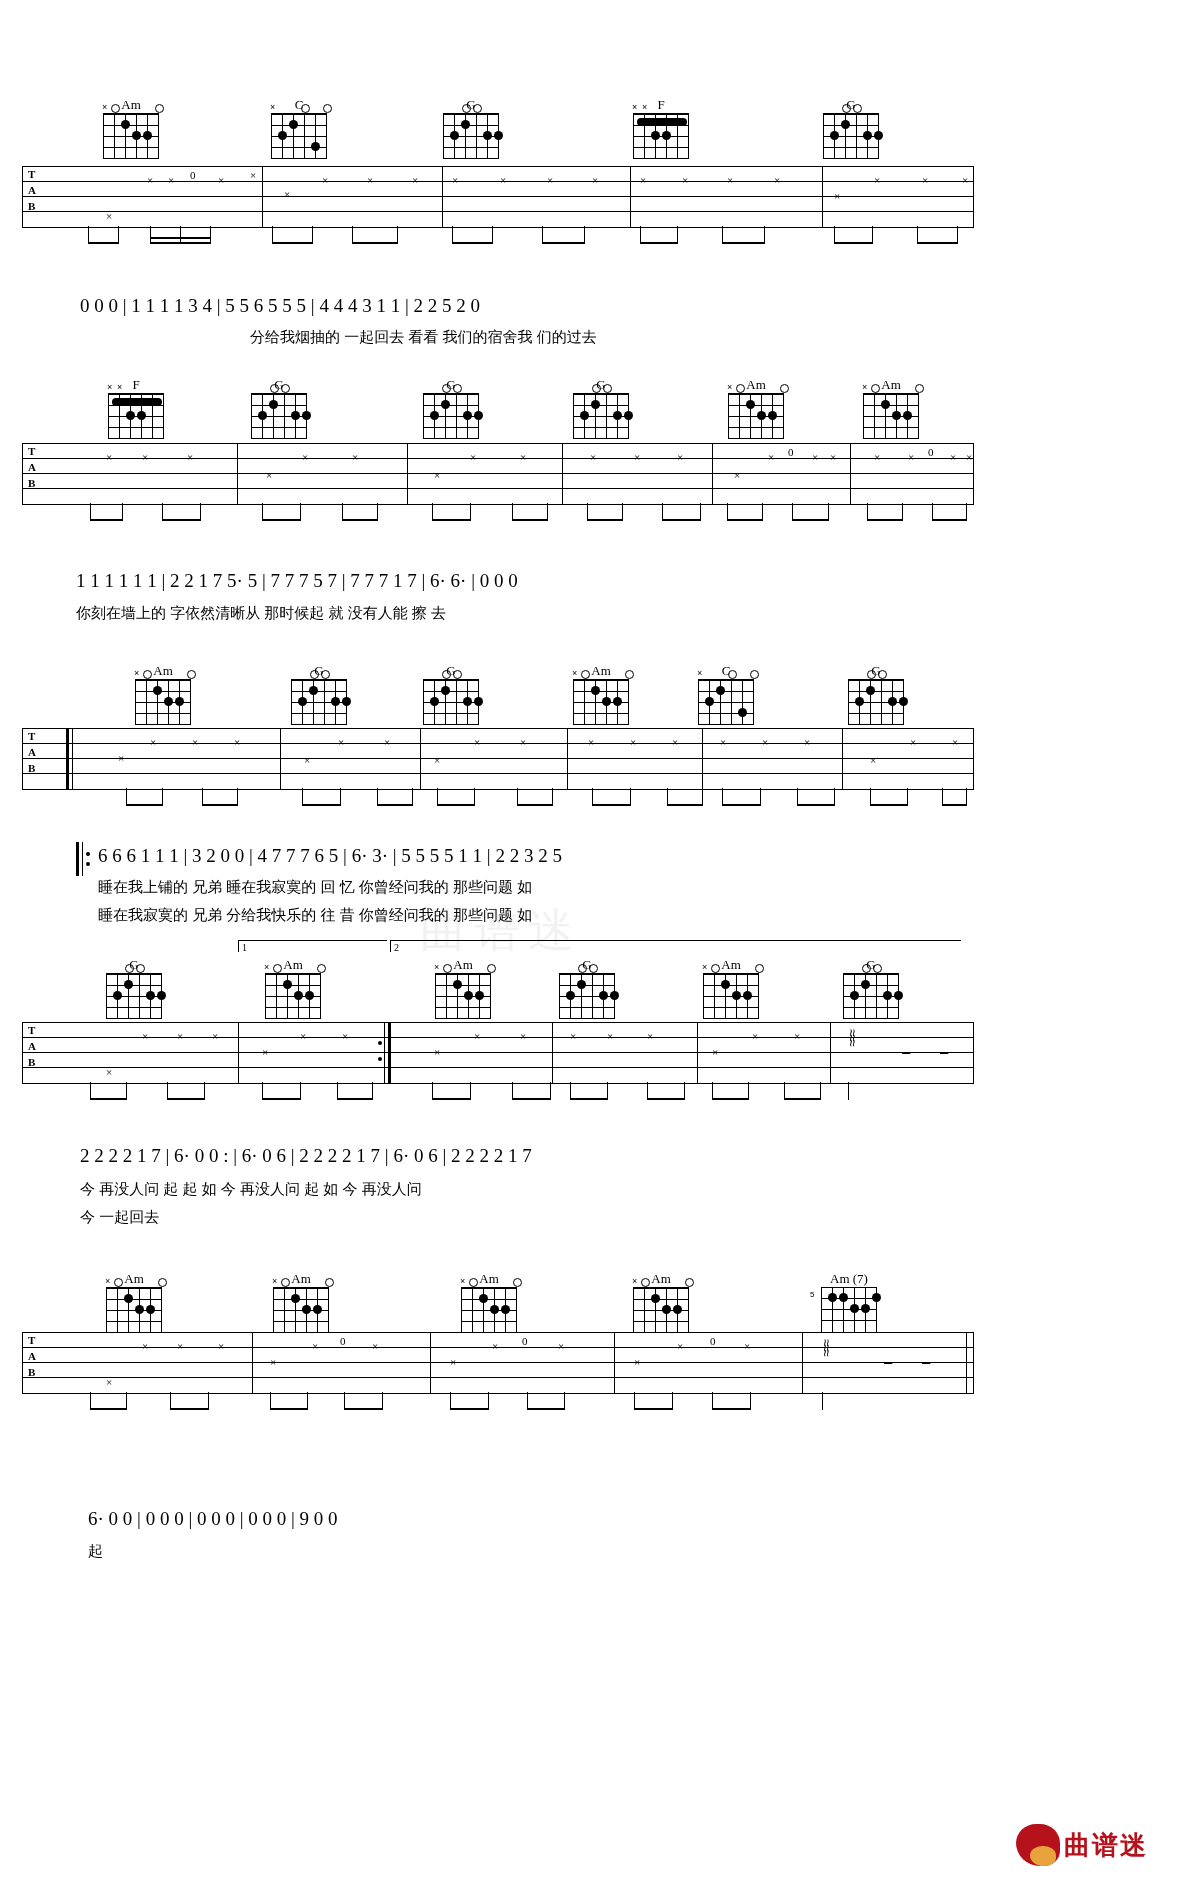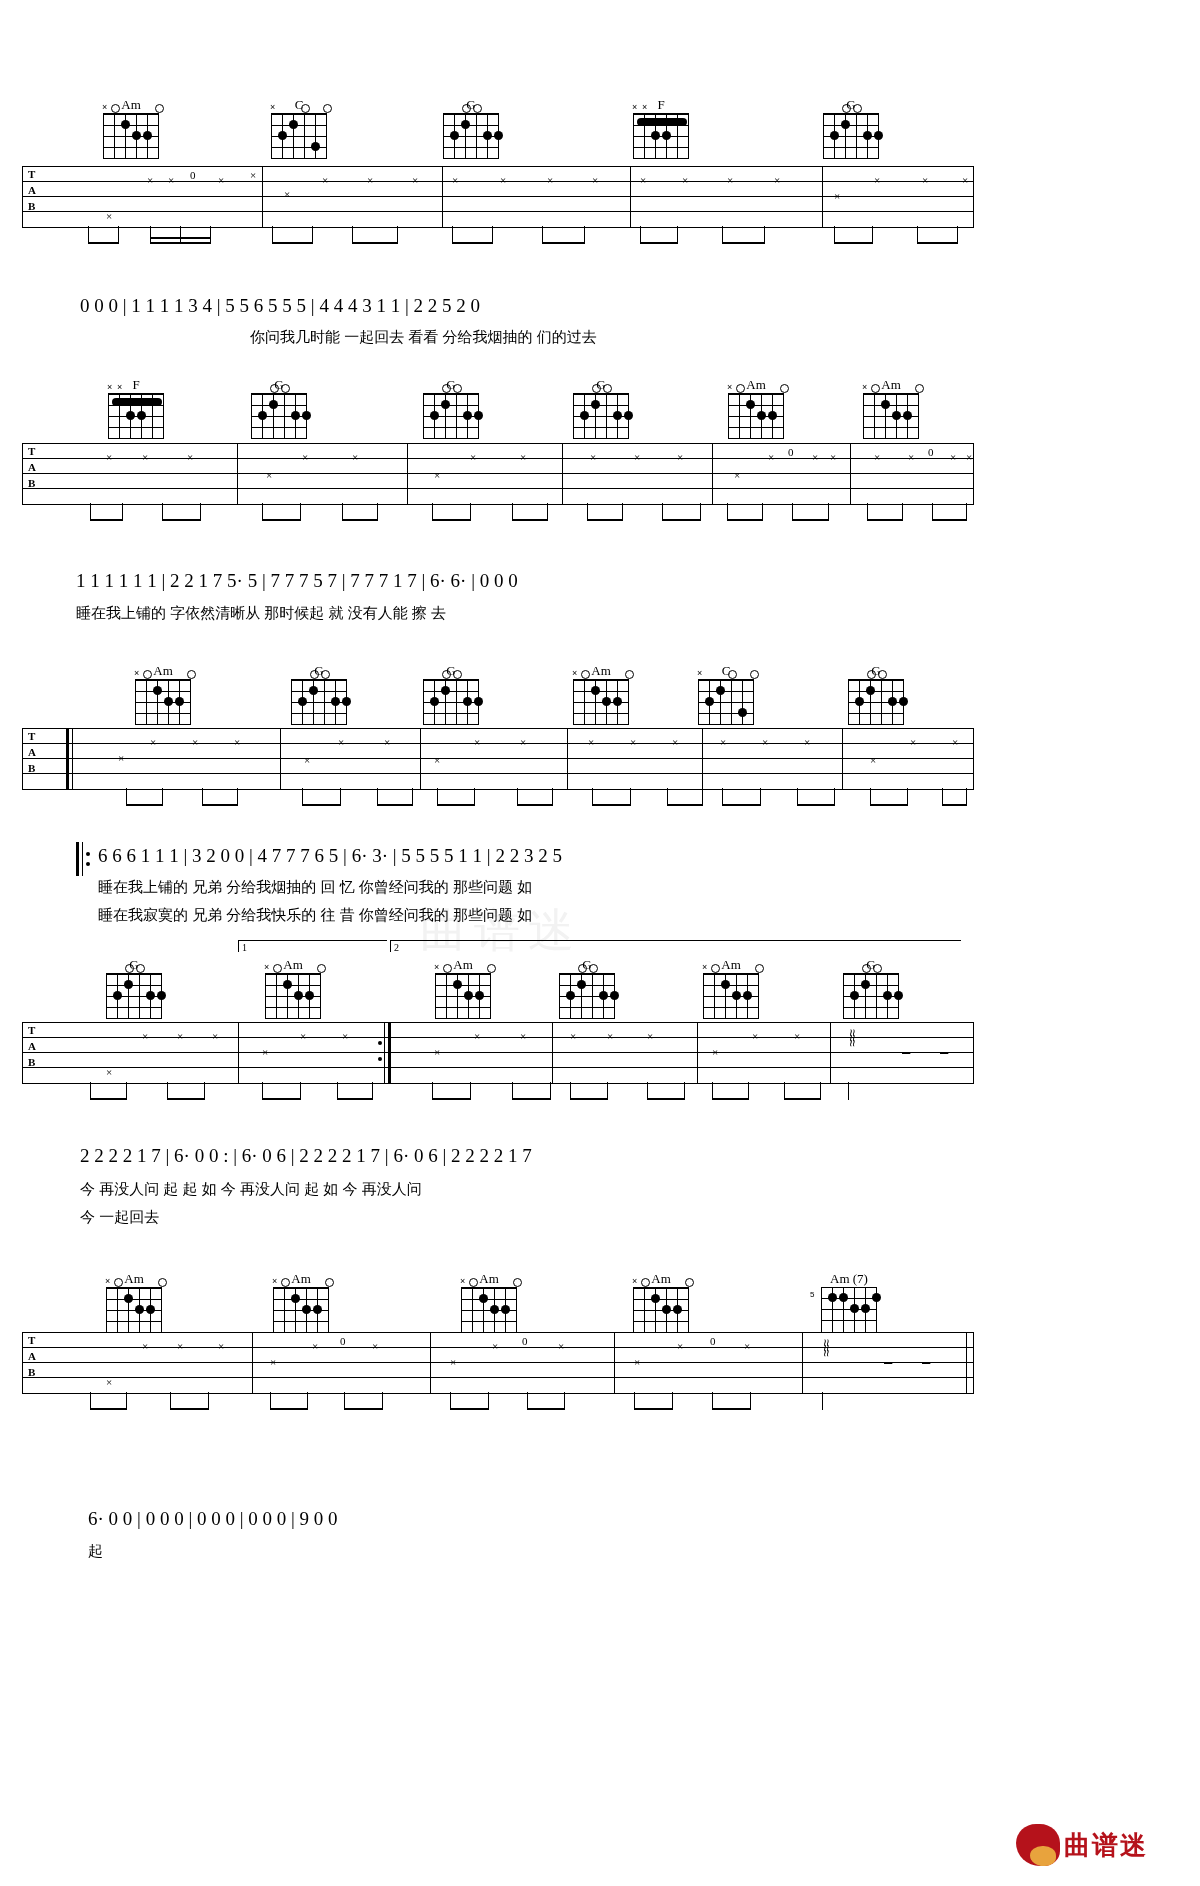--- a/index.html
+++ b/index.html
@@ -219,21 +219,21 @@
         <div class="beam" style="left:700px;top:16px;width:43px;"></div>
       <div class="stem" style="left:812px;top:0;height:18px;"></div>
         <div class="stem" style="left:850px;top:0;height:18px;"></div>
         <div class="beam" style="left:812px;top:16px;width:39px;"></div>
       <div class="stem" style="left:895px;top:0;height:18px;"></div>
         <div class="stem" style="left:935px;top:0;height:18px;"></div>
         <div class="beam" style="left:895px;top:16px;width:41px;"></div>
     </div>
 
     <div class="numrow" style="left:80px;top:295px;">0   0   0      | 1 1 1 1 3 4 | 5 5 6 5   5 5 | 4 4 4 3 1 1 | 2 2 5 2    0</div>
-    <div class="lyricrow" style="left:250px;top:328px;">你问我几时能 一起回去    看看 分给我烟抽的 们的过去</div>
+    <div class="lyricrow" style="left:250px;top:328px;">分给我烟抽的 一起回去    看看 我们的宿舍我 们的过去</div>
   </div>
 
   <div class="system">
     <div class="chord" style="left:105px;top:378px;">
       <div class="cname">F</div>
       <div class="grid">
         <div class="v" style="left:10px;"></div>
           <div class="v" style="left:21px;"></div>
           <div class="v" style="left:32px;"></div>
           <div class="v" style="left:43px;"></div>
@@ -408,21 +408,21 @@
         <div class="beam" style="left:770px;top:16px;width:37px;"></div>
       <div class="stem" style="left:845px;top:0;height:18px;"></div>
         <div class="stem" style="left:880px;top:0;height:18px;"></div>
         <div class="beam" style="left:845px;top:16px;width:36px;"></div>
       <div class="stem" style="left:910px;top:0;height:18px;"></div>
         <div class="stem" style="left:944px;top:0;height:18px;"></div>
         <div class="beam" style="left:910px;top:16px;width:35px;"></div>
     </div>
 
     <div class="numrow" style="left:76px;top:570px;">1 1 1 1 1 1 | 2 2 1 7 5· 5 | 7 7 7 5  7 | 7 7 7 1  7 | 6·  6·   | 0   0   0</div>
-    <div class="lyricrow" style="left:76px;top:604px;">睡在我上铺的 字依然清晰从 那时候起 就 没有人能 擦 去</div>
+    <div class="lyricrow" style="left:76px;top:604px;">你刻在墙上的 字依然清晰从 那时候起 就 没有人能 擦 去</div>
   </div>
 
   <div class="system">
     <div class="chord" style="left:132px;top:664px;">
       <div class="cname">Am</div>
       <div class="grid">
         <div class="v" style="left:10px;"></div>
           <div class="v" style="left:21px;"></div>
           <div class="v" style="left:32px;"></div>
           <div class="v" style="left:43px;"></div>
@@ -605,21 +605,21 @@
         <div class="beam" style="left:920px;top:16px;width:25px;"></div>
     </div>
 
     <div class="repeat" style="left:76px;top:842px;height:34px;width:14px;">
       <div class="thick" style="left:0;"></div>
         <div class="thin" style="left:6px;"></div>
       <div class="rdot" style="left:10px;top:10px;"></div>
         <div class="rdot" style="left:10px;top:20px;"></div>
     </div>
     <div class="numrow" style="left:98px;top:845px;">6 6 6 1 1 1 | 3 2  0   0 | 4 7 7 7 6 5 | 6·  3· | 5 5 5 5 1 1 | 2 2 3 2  5</div>
-    <div class="lyricrow" style="left:98px;top:878px;">睡在我上铺的 兄弟    分给我烟抽的 回  忆  你曾经问我的 那些问题 如</div>
+    <div class="lyricrow" style="left:98px;top:878px;">睡在我上铺的 兄弟    睡在我寂寞的 回  忆  你曾经问我的 那些问题 如</div>
     <div class="lyricrow" style="left:98px;top:906px;">睡在我寂寞的 兄弟    分给我快乐的 往  昔  你曾经问我的 那些问题 如</div>
   </div>
 
   <div class="system">
     <div class="ending" style="left:238px;top:940px;width:148px;">
       <span>1</span>
     </div>
     <div class="ending" style="left:390px;top:940px;width:570px;">
       <span>2</span>
     </div>

